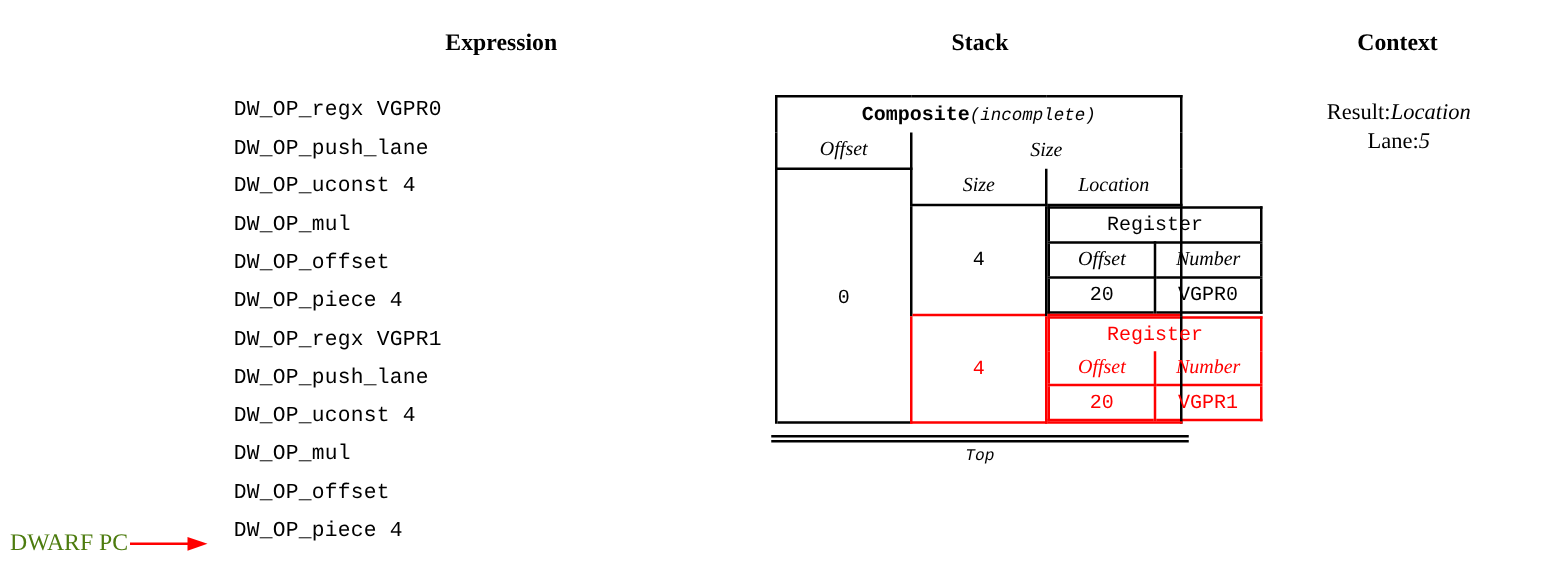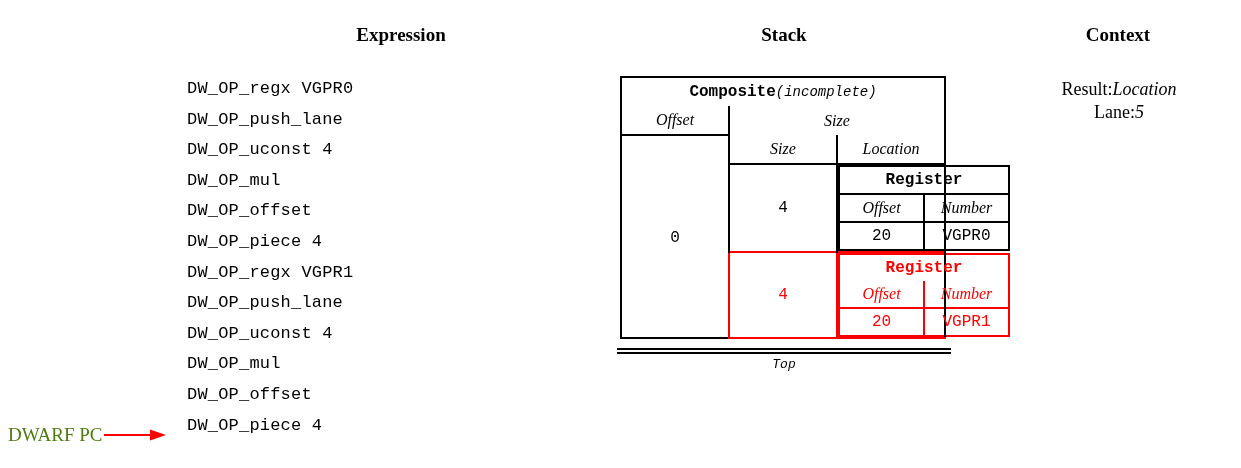--- a/index.html
+++ b/index.html
@@ -81,21 +81,21 @@
     height: 28px;
   }
   .bdr-out-t { border-top: 2px solid #000; }
   .bdr-out-l { border-left: 2px solid #000; }
   .bdr-out-r { border-right: 2px solid #000; }
   .rule-b    { border-bottom: 2px solid #000; }
   .rule-r    { border-right: 2px solid #000; }
   .rule-l    { border-left: 2px solid #000; }
 
   .ital { font-style: italic; font-family: Liberation Serif, serif; }
-  .bold { font-weight: bold; }
+  .bold { font-weight: normal; }
 
   .cell-composite {
     font-weight: bold;
     font-size: 16px;
   }
   .cell-composite .sub {
     font-weight: normal;
     font-style: italic;
     font-size: 14px;
   }

